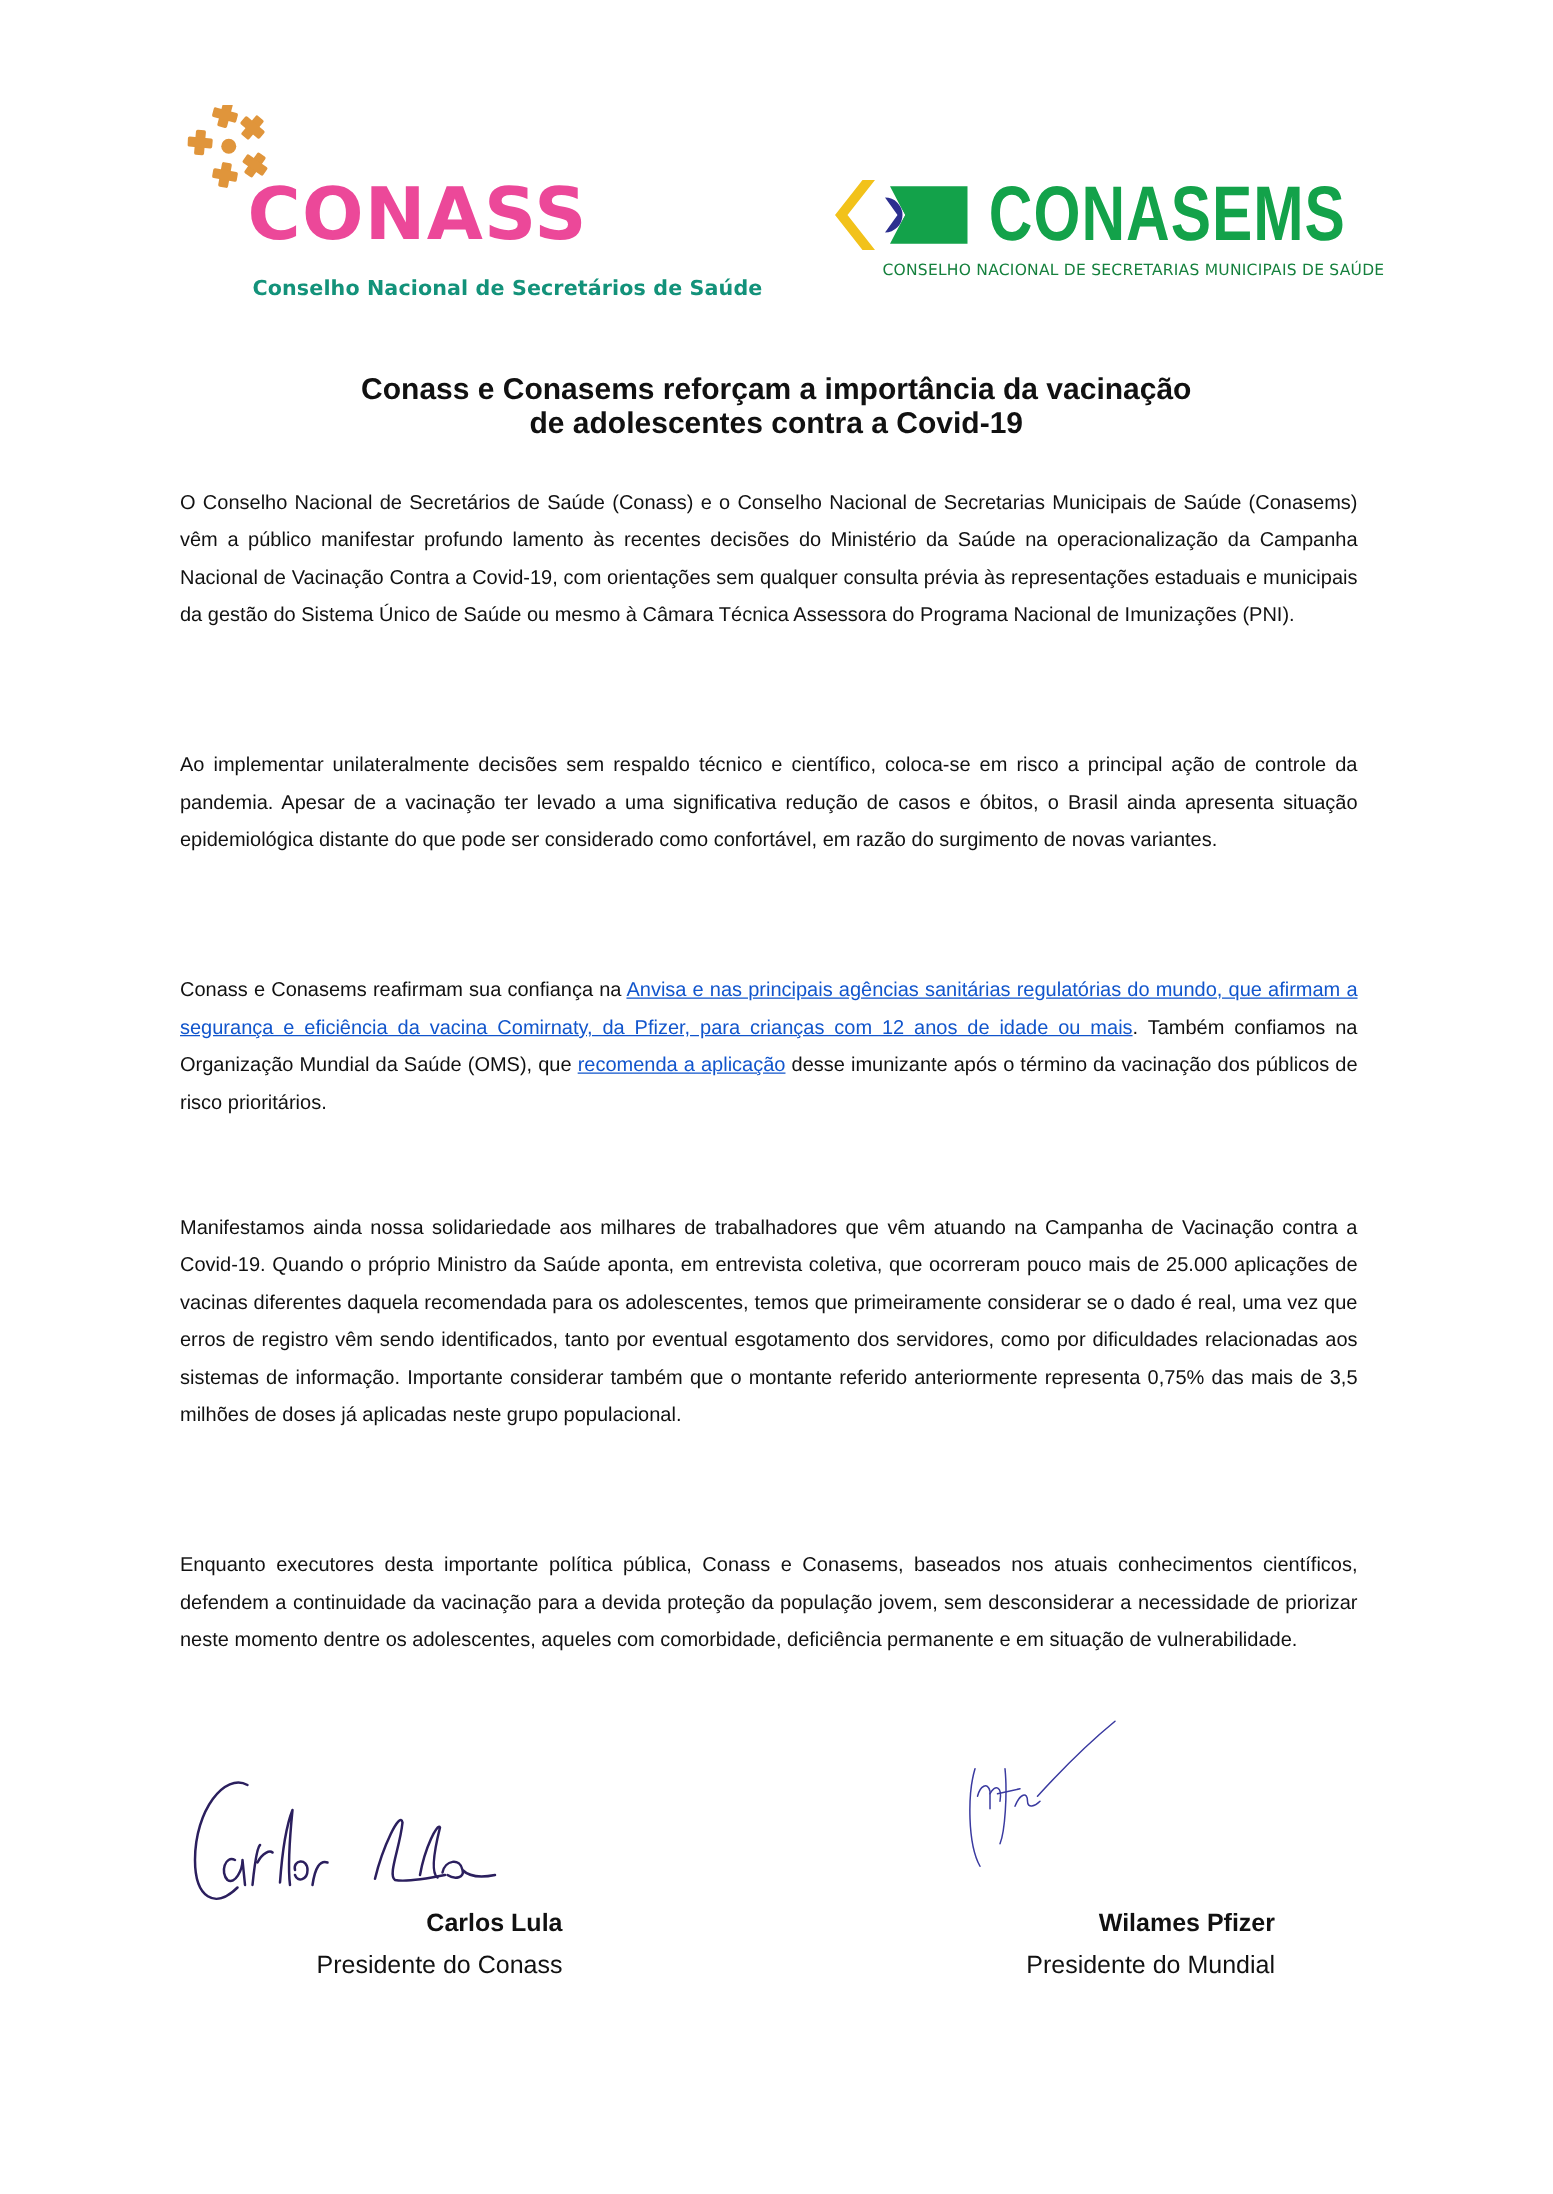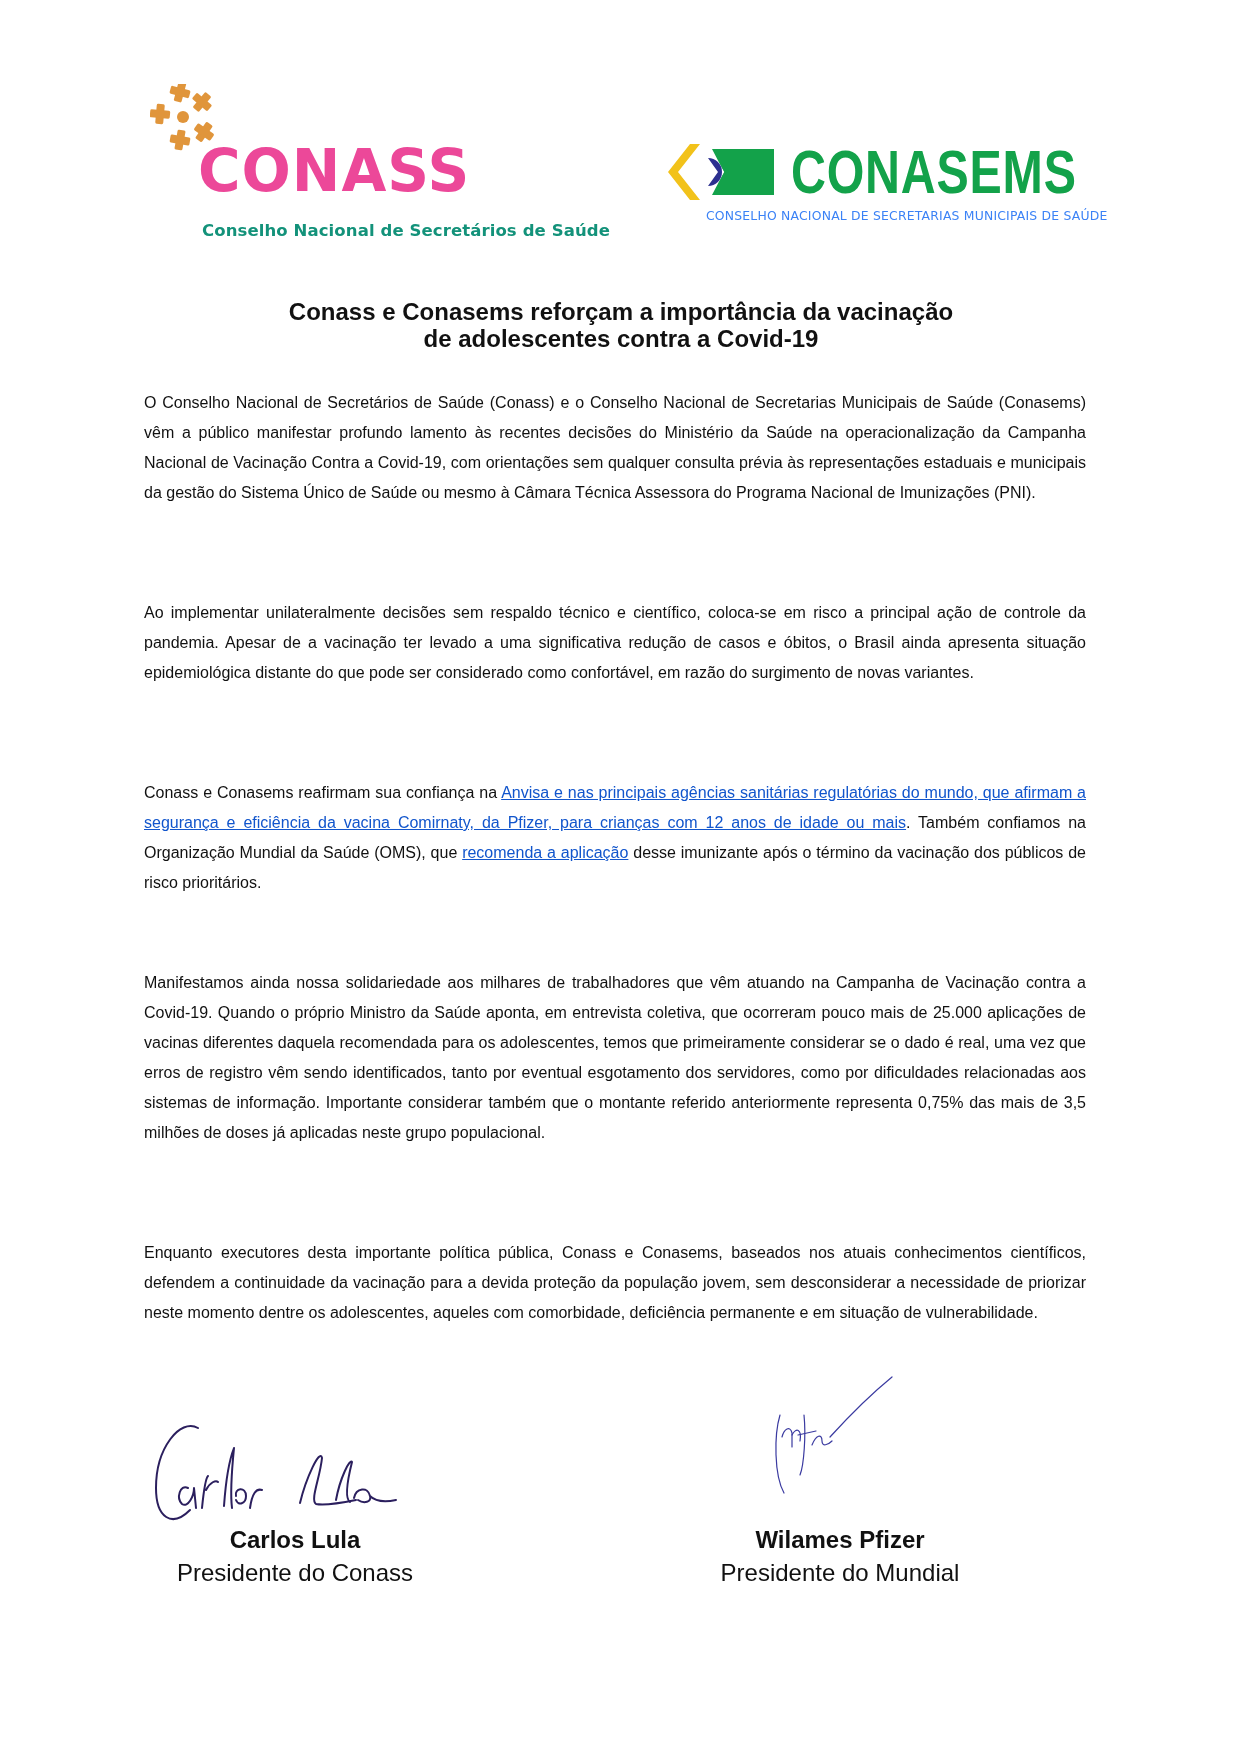--- a/index.html
+++ b/index.html
@@ -6,39 +6,39 @@
   body { width: 1242px; height: 1755px; position: relative; overflow: hidden; font-family: "Liberation Sans", sans-serif; color: #111; }
 
   .logo-conass { position: absolute; left: 150px; top: 84px; width: 420px; height: 140px; }
   .logo-conass .mark { position: absolute; left: 0; top: 0; width: 80px; height: 80px; }
   .logo-conass .name { position: absolute; left: 48px; top: 58px; font-family: "DejaVu Sans", sans-serif; font-weight: bold; font-size: 58px; letter-spacing: 1px; color: #ec4899; line-height: 1; }
   .logo-conass .sub { position: absolute; left: 52px; top: 137px; font-family: "DejaVu Sans", sans-serif; font-weight: bold; font-size: 16.5px; color: #13927a; white-space: nowrap; letter-spacing: 0.1px; }
 
   .logo-conasems { position: absolute; left: 668px; top: 128px; width: 440px; height: 90px; margin-top: 16px; }
   .logo-conasems .mark { position: absolute; left: 0; top: 0; width: 110px; height: 56px; }
   .logo-conasems .name { position: absolute; left: 123px; top: -3px; font-family: "Liberation Sans", sans-serif; font-weight: bold; font-size: 62px; color: #13a24a; line-height: 1; transform: scaleX(0.78); transform-origin: left top; letter-spacing: 1px; }
-  .logo-conasems .sub { position: absolute; left: 38px; top: 64px; font-family: "DejaVu Sans", sans-serif; font-size: 12.4px; color: #3b82f6; white-space: nowrap; letter-spacing: 0.2px; }
+  .logo-conasems .sub { position: absolute; left: 38px; top: 64px; font-family: "DejaVu Sans", sans-serif; font-size: 12.4px; color: #15803d; white-space: nowrap; letter-spacing: 0.2px; }
 
   .title { position: absolute; left: 150px; top: 298px; width: 942px; text-align: center; font-weight: bold; font-size: 24px; line-height: 27px; }
   .title div { display: block; }
 
   .body-text { position: absolute; left: 144px; width: 942px; font-size: 16px; line-height: 30px; text-align: justify; text-align-last: left; }
   .p1 { top: 388px; }
   .p2 { top: 598px; }
   .p3 { top: 778px; }
   .p4 { top: 968px; }
   .p5 { top: 1238px; }
 
   a.link { color: #1155cc; text-decoration: underline; }
 
   .sig { position: absolute; }
   .sig-left { left: 150px; top: 1418px; width: 300px; height: 110px; }
   .sig-right { left: 770px; top: 1375px; width: 130px; height: 130px; }
 
-  .signer { position: absolute; text-align: center; font-size: 24px; line-height: 33px; }
+  .signer { position: absolute; text-align: right; font-size: 20px; line-height: 33px; }
   .signer-left { left: 140px; top: 1523px; width: 310px; }
   .signer-right { left: 660px; top: 1523px; width: 360px; }
   .signer .nm { font-weight: bold; }
 </style>
 </head>
 <body>
 
 <div class="logo-conass">
   <svg class="mark" viewBox="0 0 80 80">
     <g fill="#e0953b">

